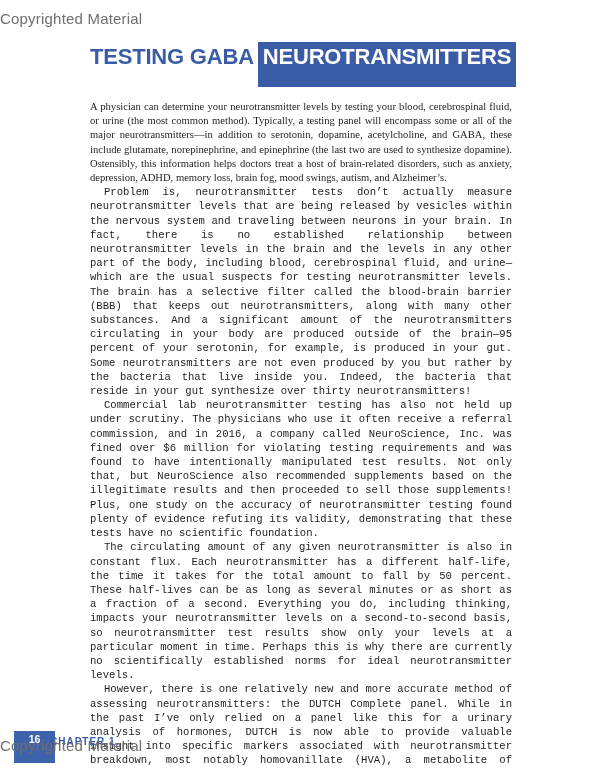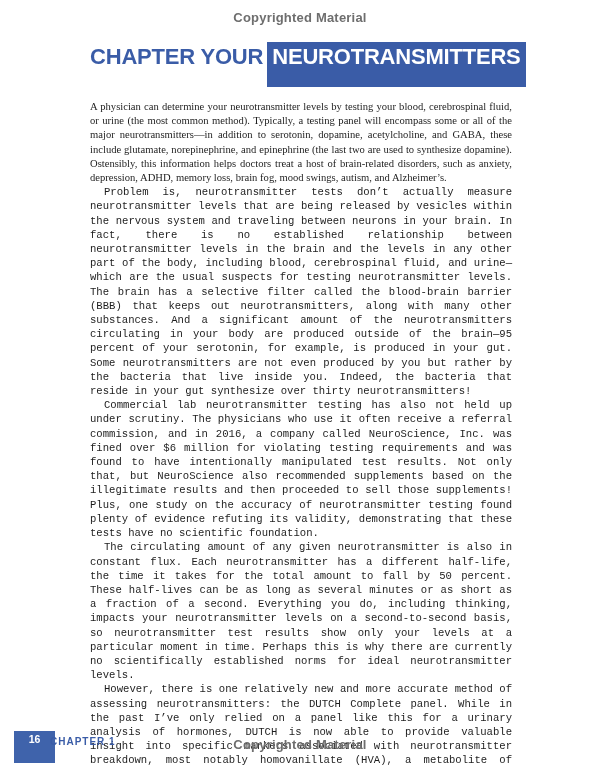--- a/index.html
+++ b/index.html
@@ -7,23 +7,23 @@
     position:relative;
     width:600px; height:768px;
     background:#ffffff;
     font-family:"Liberation Serif", serif;
     overflow:hidden;
     margin:0 auto;
     box-sizing:border-box;
   }
   .watermark {
     position:absolute; left:0; width:100%;
-    text-align:center;
+    text-align:left;
     font-family:"Liberation Sans", sans-serif;
-    font-size:13px; font-weight:700;
+    font-size:15px; font-weight:400;
     color:#6e6e6e;
     letter-spacing:0.2px;
   }
   .watermark-top { top:10px; }
   .watermark-bottom { top:737px; }
   .title {
     position:absolute; left:90px; top:44px;
     margin:0;
     font-family:"Liberation Sans", sans-serif;
     font-weight:700; font-size:22px;
@@ -67,21 +67,21 @@
   }
 </style>
 </head>
 <body>
 
 <div class="page">
 
   <div class="watermark watermark-top">Copyrighted Material</div>
 
   <h1 class="title">
-    <span class="title-plain">CHAPTER YOUR</span><span class="title-hl">NEUROTRANSMITTERS</span>
+    <span class="title-plain">TESTING GABA</span><span class="title-hl">NEUROTRANSMITTERS</span>
   </h1>
 
   <div class="body-text">
     <p>A physician can determine your neurotransmitter levels by testing your blood, cerebrospinal fluid, or urine (the most common method). Typically, a testing panel will encompass some or all of the major neurotransmitters—in addition to serotonin, dopamine, acetylcholine, and GABA, these include glutamate, norepinephrine, and epinephrine (the last two are used to synthesize dopamine). Ostensibly, this information helps doctors treat a host of brain-related disorders, such as anxiety, depression, ADHD, memory loss, brain fog, mood swings, autism, and Alzheimer’s.</p>
     <p>Problem is, neurotransmitter tests don’t actually measure neurotransmitter levels that are being released by vesicles within the nervous system and traveling between neurons in your brain. In fact, there is no established relationship between neurotransmitter levels in the brain and the levels in any other part of the body, including blood, cerebrospinal fluid, and urine—which are the usual suspects for testing neurotransmitter levels. The brain has a selective filter called the blood-brain barrier (BBB) that keeps out neurotransmitters, along with many other substances. And a significant amount of the neurotransmitters circulating in your body are produced outside of the brain—95 percent of your serotonin, for example, is produced in your gut. Some neurotransmitters are not even produced by you but rather by the bacteria that live inside you. Indeed, the bacteria that reside in your gut synthesize over thirty neurotransmitters!</p>
     <p>Commercial lab neurotransmitter testing has also not held up under scrutiny. The physicians who use it often receive a referral commission, and in 2016, a company called NeuroScience, Inc. was fined over $6 million for violating testing requirements and was found to have intentionally manipulated test results. Not only that, but NeuroScience also recommended supplements based on the illegitimate results and then proceeded to sell those supplements! Plus, one study on the accuracy of neurotransmitter testing found plenty of evidence refuting its validity, demonstrating that these tests have no scientific foundation.</p>
     <p>The circulating amount of any given neurotransmitter is also in constant flux. Each neurotransmitter has a different half-life, the time it takes for the total amount to fall by 50 percent. These half-lives can be as long as several minutes or as short as a fraction of a second. Everything you do, including thinking, impacts your neurotransmitter levels on a second-to-second basis, so neurotransmitter test results show only your levels at a particular moment in time. Perhaps this is why there are currently no scientifically established norms for ideal neurotransmitter levels.</p>
     <p>However, there is one relatively new and more accurate method of assessing neurotransmitters: the DUTCH Complete panel. While in the past I’ve only relied on a panel like this for a urinary analysis of hormones, DUTCH is now able to provide valuable insight into specific markers associated with neurotransmitter breakdown, most notably homovanillate (HVA), a metabolite of dopamine metabolism, and vanilmandelate (VMA), a metabolite of norepinephrine and epinephrine metabolism. Low levels of HVA can be due to low levels of dopamine or poor conversion of dopamine to HVA, often caused by insufficient levels of methyl groups, magnesium, and NAD, which are needed to metabolize dopamine. This can be accompanied by addictions, cravings, and pleasure seeking (to boost levels) in addition to sleepiness, impulsivity, tremors, low motivation, fatigue, and low mood. Low levels of VMA in the urine may indicate low adrenal hormone output and often signal a copper or vitamin C insufficiency. This can be accompanied by addictions, cravings, fatigue, low blood pressure, low muscle tone, exercise intolerance, depression, and loss of alertness.</p>
   </div>
 

